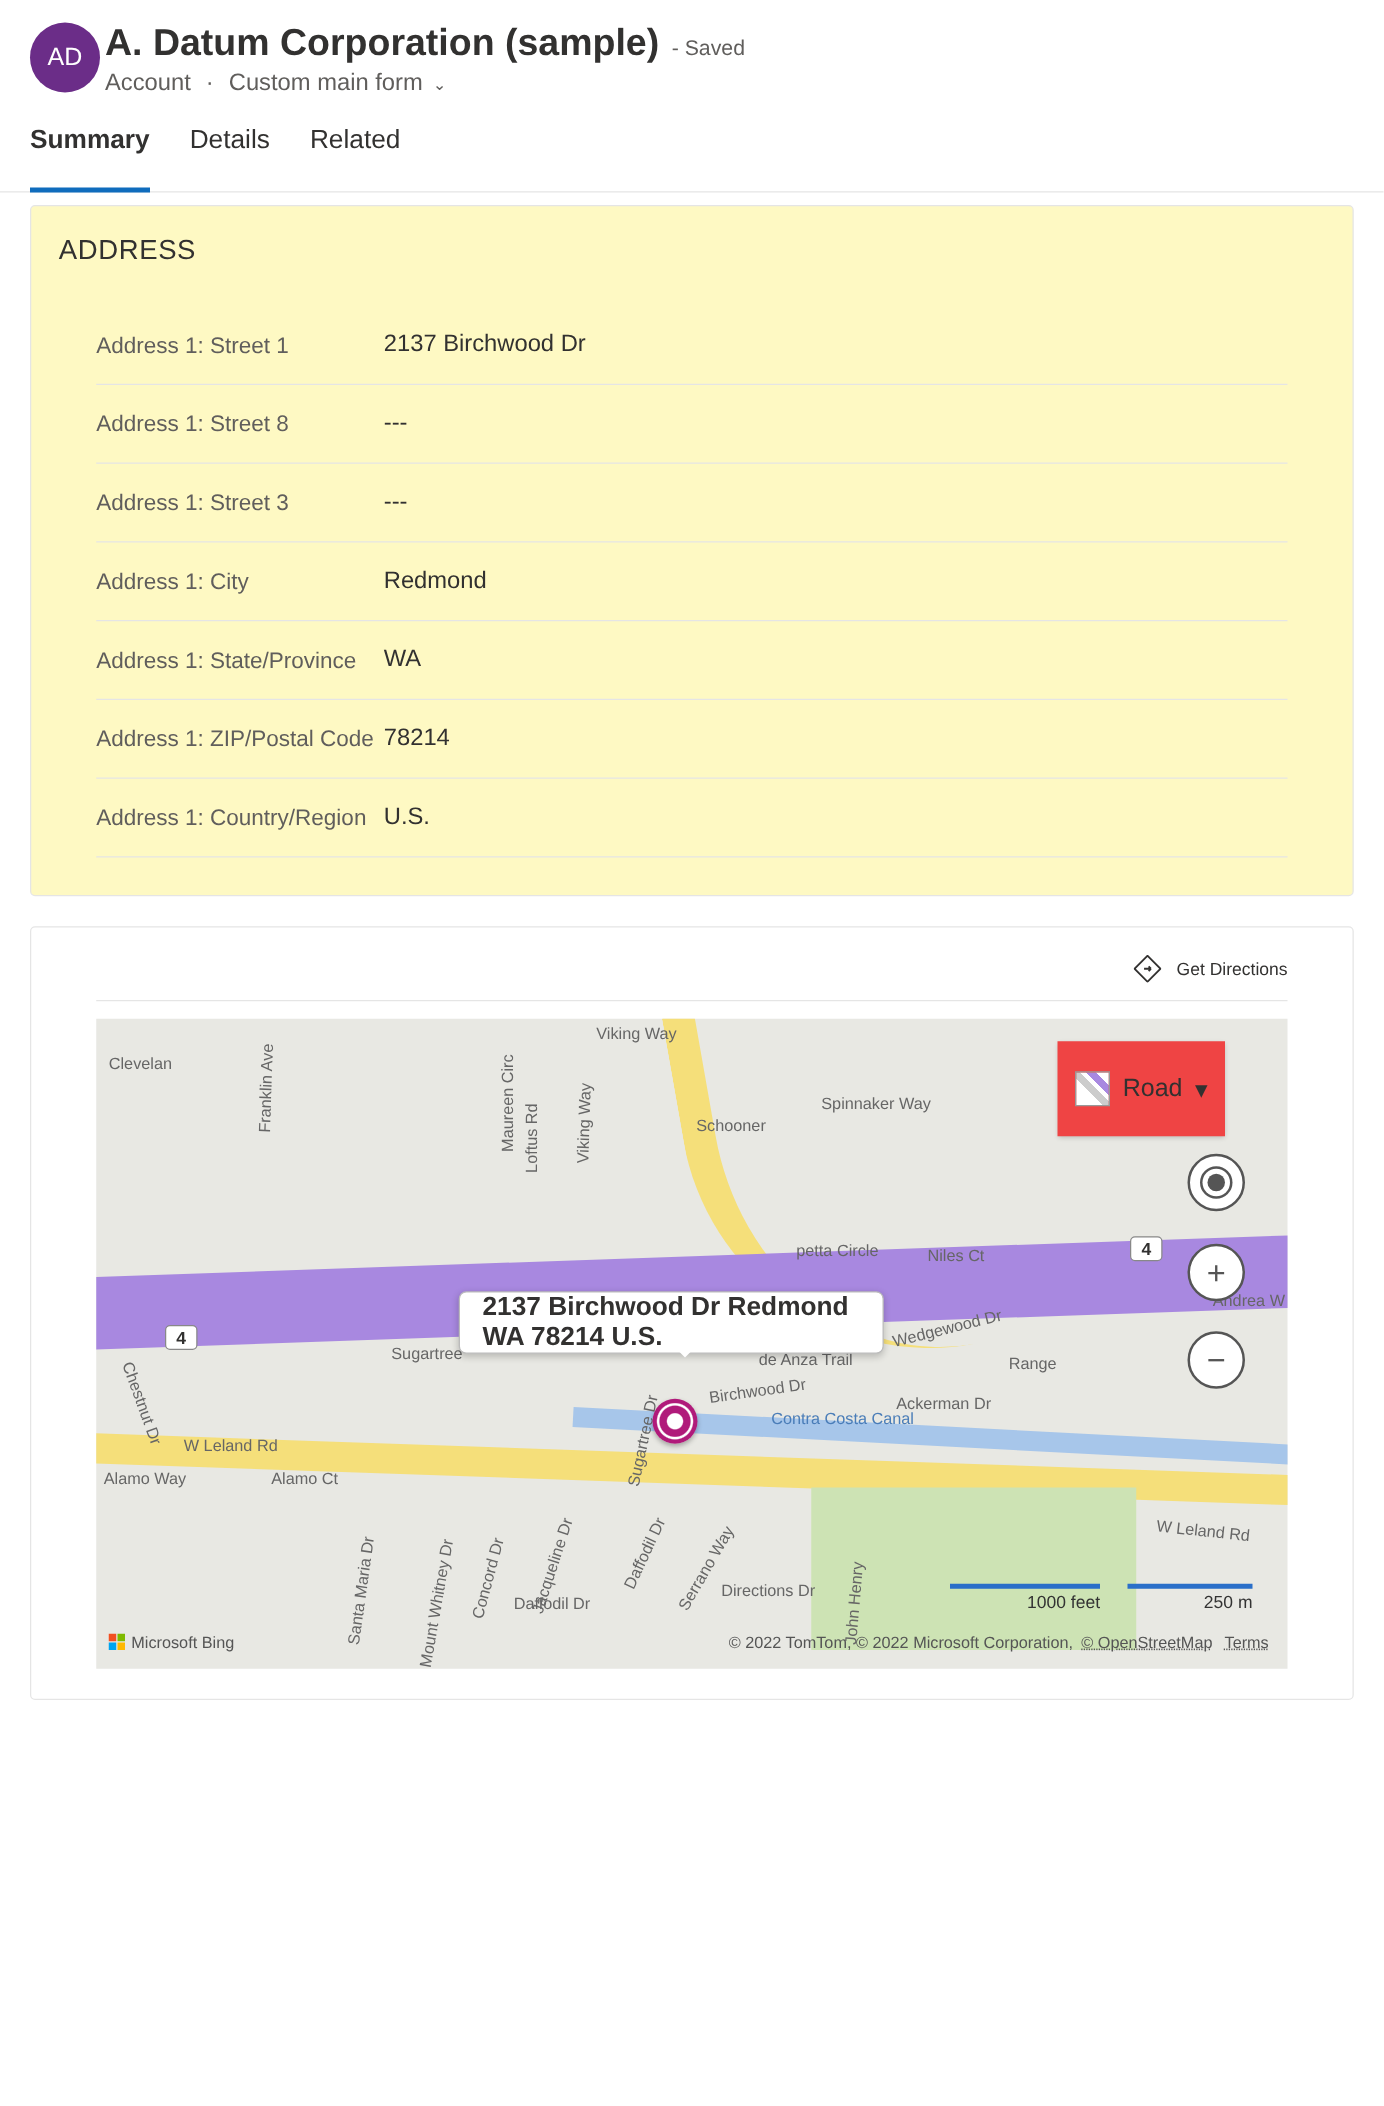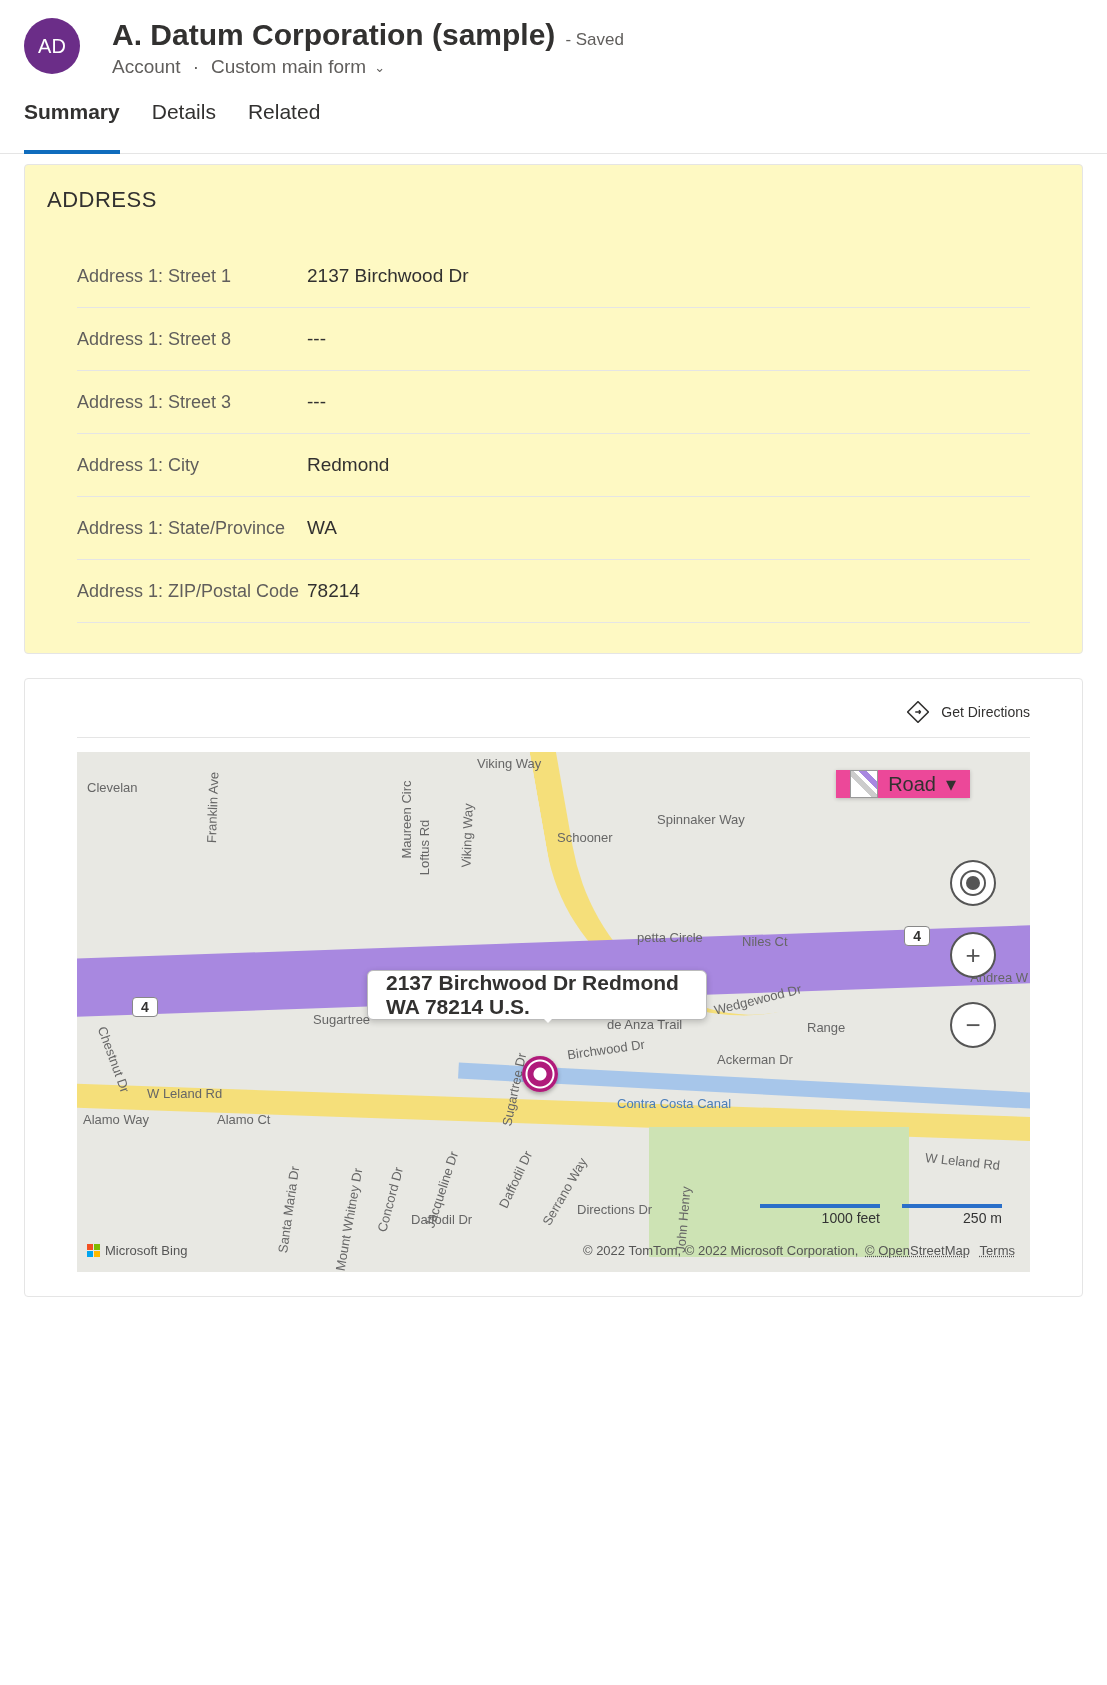--- a/index.html
+++ b/index.html
@@ -6,21 +6,21 @@
   body {
     font-family: "Segoe UI", -apple-system, sans-serif;
     background: #ffffff;
     color: #323130;
     width: 1107px;
   }
   .header {
     display: flex;
     align-items: flex-start;
     padding: 18px 24px 0 24px;
-    gap: 32px;
+    gap: 4px;
     justify-content: space-between;
   }
   .avatar {
     width: 56px; height: 56px;
     border-radius: 50%;
     background: #6b2d88;
     color: #fff;
     display: flex; align-items: center; justify-content: center;
     font-size: 20px; font-weight: 500;
     flex-shrink: 0;
@@ -96,22 +96,22 @@
     position:absolute; left:290px; top:218px;
     background:#fff; border:1px solid #bbb; border-radius:6px;
     padding:0 18px; font-size:21px; font-weight:600; color:#323130;
     min-width: 340px; box-shadow: 0 2px 6px rgba(0,0,0,.2);
   }
   .callout:after {
     content:""; position:absolute; left:170px; bottom:-14px;
     border:10px solid transparent; border-top-color:#fff;
   }
   .map-type {
-    position:absolute; right:60px; top:18px;
-    background:#ec4899; padding:0 14px; display:flex; align-items:center; gap:10px;
+    position:absolute; right:50px; top:18px;
+    background:#ef4444; padding:24px 14px; display:flex; align-items:center; gap:10px;
     font-size:20px; box-shadow: 0 1px 4px rgba(0,0,0,.2);
   }
   .map-type-icon { width:28px; height:28px; border:1px solid #999; background: linear-gradient(45deg,#fff 40%,#ccc 40% 55%,#fff 55% 65%,#a888e0 65% 80%,#fff 80%);}
   .map-locate,.map-zoom-in,.map-zoom-out {
     position:absolute; right:34px;
     width:46px; height:46px; border-radius:50%; border:2px solid #555; background:#fff;
     display:flex;align-items:center;justify-content:center; font-size:26px; color:#555;
     cursor:pointer;
   }
   .map-locate{ top:108px;} .map-zoom-in{top:180px;} .map-zoom-out{top:250px;}
@@ -176,20 +176,24 @@
     <div class="field-value">Redmond</div>
   </div>
   <div class="field-row">
     <div class="field-label">Address 1: State/Province</div>
     <div class="field-value">WA</div>
   </div>
   <div class="field-row">
     <div class="field-label">Address 1: ZIP/Postal Code</div>
     <div class="field-value">78214</div>
   </div>
+  <div class="field-row">
+    <div class="field-label">Address 1: Country/Region</div>
+    <div class="field-value">U.S.</div>
+  </div>
 </div>
 
 <div class="map-section">
   <div class="map-toolbar">
     <div class="directions">
       <svg class="dir-icon" viewBox="0 0 24 24" fill="none" stroke="#323130" stroke-width="1.6">
         <rect x="4" y="4" width="16" height="16" transform="rotate(45 12 12)"></rect>
         <path d="M9 12h6m0 0l-2-2m2 2l-2 2"></path>
       </svg>
       <span>Get Directions</span>
@@ -212,21 +216,21 @@
     <span class="street-label" style="left:560px;top:178px;">petta Circle</span>
     <span class="street-label" style="left:665px;top:182px;">Niles Ct</span>
     <span class="street-label" style="right:2px;top:218px;">Andrea W</span>
     <span class="street-label" style="left:636px;top:240px;transform:rotate(-14deg);">Wedgewood Dr</span>
     <span class="street-label" style="left:236px;top:260px;">Sugartree</span>
     <span class="street-label" style="left:490px;top:290px;transform:rotate(-8deg);">Birchwood Dr</span>
     <span class="street-label" style="left:530px;top:265px;">de Anza Trail</span>
     <span class="street-label" style="left:730px;top:268px;">Range</span>
     <span class="street-label" style="left:640px;top:300px;">Ackerman Dr</span>
     <span class="street-label" style="left:70px;top:334px;">W Leland Rd</span>
-    <span class="street-label" style="left:540px;top:344px;color:#4a7db8;">Contra Costa Canal</span>
+    <span class="street-label" style="left:540px;top:312px;color:#4a7db8;">Contra Costa Canal</span>
     <span class="street-label" style="right:30px;top:402px;transform:rotate(6deg);">W Leland Rd</span>
     <span class="street-label" style="left:6px;top:360px;">Alamo Way</span>
     <span class="street-label" style="left:140px;top:360px;">Alamo Ct</span>
     <span class="street-label" style="left:334px;top:460px;">Daffodil Dr</span>
     <span class="street-label" style="left:450px;top:432px;transform:rotate(-60deg);">Serrano Way</span>
     <span class="street-label" style="left:500px;top:450px;">Directions Dr</span>
     <span class="street-label" style="left:280px;top:440px;transform:rotate(-75deg);">Concord Dr</span>
     <span class="street-label" style="left:325px;top:430px;transform:rotate(-72deg);">Jacqueline Dr</span>
     <span class="street-label" style="left:220px;top:460px;transform:rotate(-80deg);">Mount Whitney Dr</span>
     <span class="street-label" style="left:168px;top:450px;transform:rotate(-82deg);">Santa Maria Dr</span>

